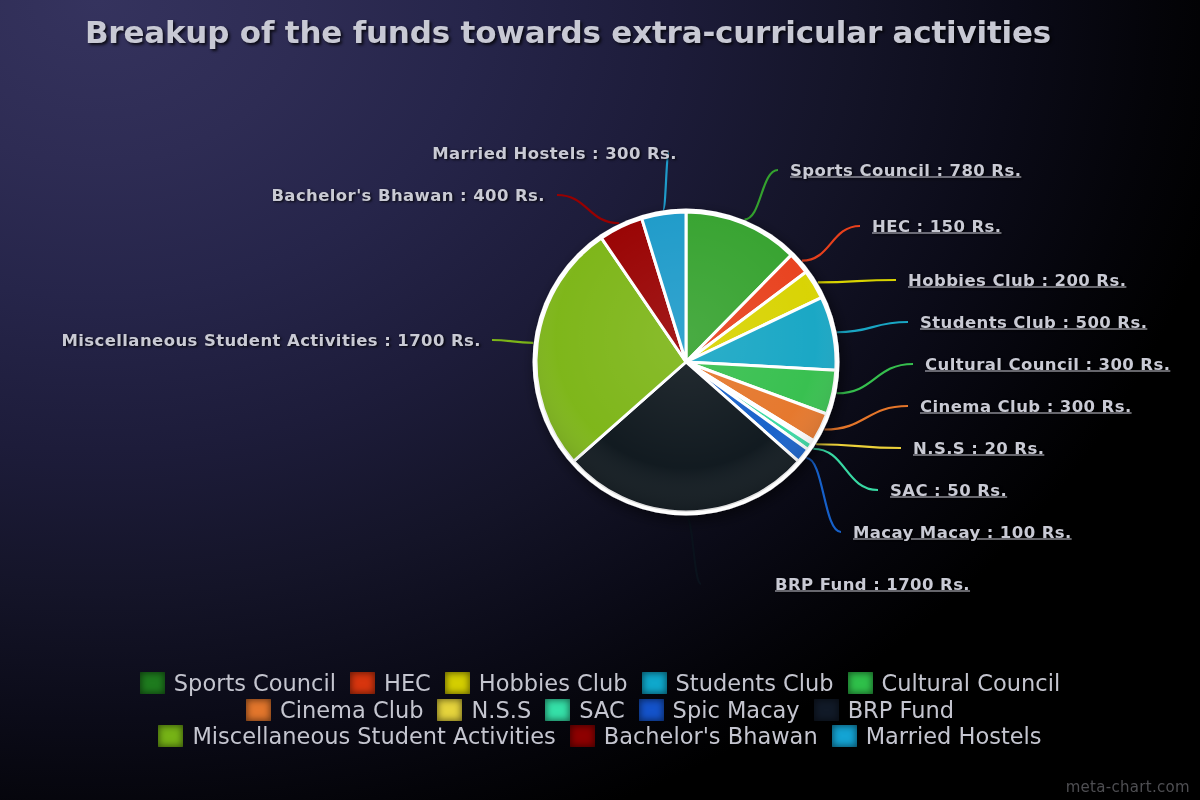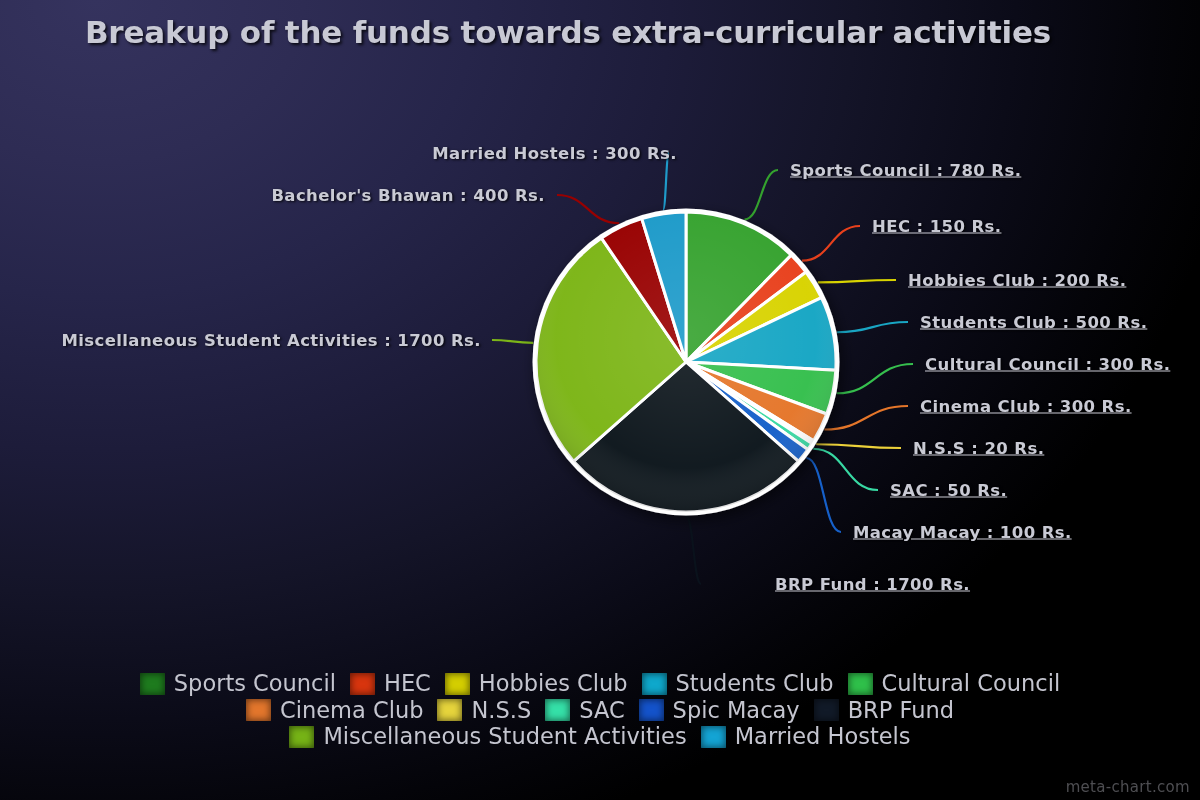--- a/index.html
+++ b/index.html
@@ -48,21 +48,21 @@
     position:absolute;left:0;top:672px;width:1200px;
     display:flex;flex-direction:column;align-items:center;
     gap:4px;
   }
   .legend-row{
     display:flex;flex-direction:row;align-items:center;
     justify-content:center;
     gap:14px;
   }
   .legend-item{
-    display:flex;flex-direction:row;align-items:flex-end;
+    display:flex;flex-direction:row;align-items:flex-start;
     gap:9px;
   }
   .swatch{
     width:25px;height:22px;display:block;border-radius:1px;
     box-shadow:inset 0 0 7px 1px rgba(0,0,0,.55);
   }
   .legend-label{
     font-size:22.5px;color:#c4c5cf;line-height:1;
     white-space:nowrap;
   }
@@ -214,20 +214,24 @@
           <span class="swatch" style="background: rgb(17, 26, 40);"></span>
           <span class="legend-label">BRP Fund</span>
         </div>
       </div>
       <div class="legend-row">
         <div class="legend-item">
           <span class="swatch" style="background: rgb(118, 179, 22);"></span>
           <span class="legend-label">Miscellaneous Student Activities</span>
         </div>
         <div class="legend-item">
+          <span class="swatch" style="background: rgb(142, 0, 0);"></span>
+          <span class="legend-label">Bachelor's Bhawan</span>
+        </div>
+        <div class="legend-item">
           <span class="swatch" style="background: rgb(20, 164, 212);"></span>
           <span class="legend-label">Married Hostels</span>
         </div>
       </div>
     </div>
 
   <div id="watermark">meta-chart.com</div>
 
 </div>
 

